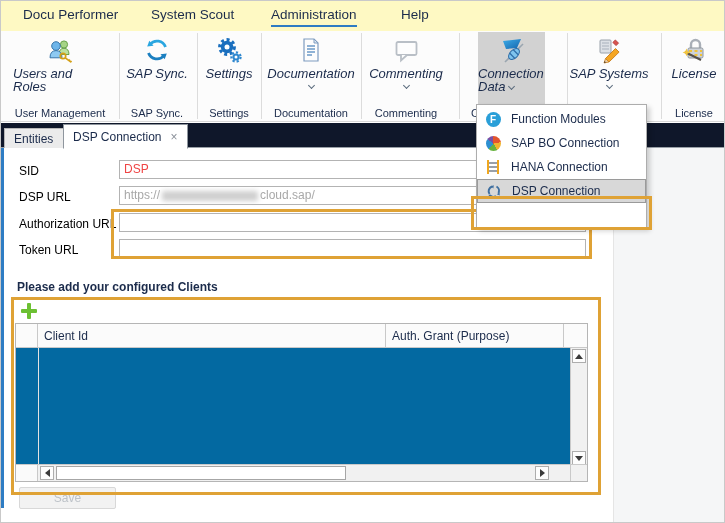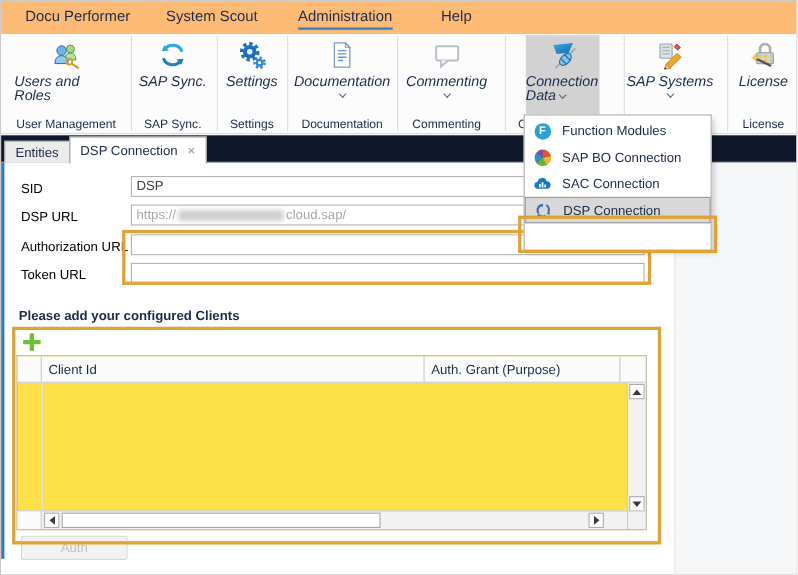--- a/index.html
+++ b/index.html
@@ -3,21 +3,21 @@
 <meta charset="utf-8">
 <style>
   * { margin:0; padding:0; box-sizing:border-box; }
   html,body { background:#ffffff; }
   .window {
     position:relative; width:725px; height:523px; overflow:hidden;
     font-family:"Liberation Sans", sans-serif; color:#1b2b4b;
     background:#ffffff; border:1px solid #c9c9c9;
   }
   
-  .menubar { position:absolute; left:0; top:0; width:100%; height:30px; background:#fdba74; }
+  .menubar { position:absolute; left:0; top:0; width:100%; height:30px; background:#fef9c3; }
   .menu-item { position:absolute; top:6px; font-size:13.5px; color:#1b2b4b; cursor:default; padding-bottom:3px; }
   .menu-item.m0 { left:22px; }
   .menu-item.m1 { left:150px; }
   .menu-item.m2 { left:270px; border-bottom:2px solid #2e7cc3; }
   .menu-item.m3 { left:400px; }
   
   .ribbon { position:absolute; left:0; top:30px; width:100%; height:91px; background:#fcfcfc; border-bottom:1px solid #d8d8d8; }
   .rsep { position:absolute; top:2px; height:86px; width:1px; background:#dcdcdc; }
   .s0{left:118px}.s1{left:196px}.s2{left:260px}.s3{left:360px}.s4{left:458px}.s5{left:566px}.s6{left:660px}
   .rbtn { position:absolute; top:1px; height:72px; display:flex; flex-direction:column; align-items:center; cursor:default; }
@@ -36,34 +36,34 @@
   .tab { position:absolute; display:flex; align-items:center; gap:9px; font-size:12px; padding:0 9px; cursor:default; }
   .tab .close { color:#8a9099; font-size:12px; }
   .tab-inactive { left:3px; top:5px; height:20px; background:#ebebeb; border:1px solid #b7b7b7; border-bottom:none; }
   .tab-active { left:62px; top:1px; height:25px; background:#ffffff; border:1px solid #8f969e; border-bottom:1px solid #ffffff; z-index:5; }
   
   .content { position:absolute; left:0; top:147px; width:100%; height:376px; background:#ffffff; }
   .left-accent { position:absolute; left:0; top:147px; width:3px; height:360px; background:#2e7cc3; }
   .right-void { position:absolute; left:612px; top:147px; width:113px; height:376px; background:#f5f6f7; border-left:1px solid #e5e5e5; }
   .flabel { position:absolute; left:18px; font-size:12px; color:#000000; }
   .finput { position:absolute; left:118px; width:467px; height:19px; background:#fff; border:1px solid #b3b3b3;
-            font-size:12px; line-height:17px; padding-left:4px; color:#404040; display:flex; align-items:center; }
+            font-size:12px; line-height:17px; padding-left:4px; color:#ef4444; display:flex; align-items:center; }
   .l-sid{top:163px}.i-sid{top:159px}
   .l-url{top:189px}.i-url{top:185px; color:#a8a8a8;}
   .l-auth{top:216px}.i-auth{top:212px}
   .l-token{top:242px}.i-token{top:238px}
   .redact { display:inline-block; width:96px; height:10px; margin:0 2px; background:#cfcfcf; border-radius:2px; filter:blur(2.5px); }
   .clients-heading { position:absolute; left:16px; top:279px; font-size:12px; font-weight:600; color:#1b2b4b; }
   
   .add-btn { position:absolute; left:20px; top:302px; width:16px; height:16px; cursor:pointer; }
   .add-btn::before, .add-btn::after { content:""; position:absolute; background:#6cc033; border-radius:1px; }
   .add-btn::before { left:6px; top:0; width:4px; height:16px; }
   .add-btn::after { left:0; top:6px; width:16px; height:4px; }
   
-  .grid { position:absolute; left:14px; top:322px; width:573px; height:159px; background:#fde047; border:1px solid #b5b5b5; }
+  .grid { position:absolute; left:14px; top:322px; width:573px; height:159px; background:#0369a1; border:1px solid #b5b5b5; }
   .ghead { position:absolute; left:0; top:0; right:0; height:24px; display:flex; background:#fbfbfb; border-bottom:1px solid #c9c9c9; }
   .gcell { border-right:1px solid #c9c9c9; font-size:12px; color:#1b2b4b; display:flex; align-items:center; padding-left:6px; }
   .gc0 { width:22px; padding-left:0; }
   .gc1 { width:348px; }
   .gc2 { width:178px; }
   .gc3 { flex:1; border-right:none; }
   .gbody-line { position:absolute; left:22px; top:24px; width:1px; height:118px; background:#e3e3e3; }
   .vscroll { position:absolute; right:0; top:24px; width:17px; height:118px; background:#f1f1f1; border-left:1px solid #c9c9c9; }
   .hscroll { position:absolute; left:0; bottom:0; right:17px; height:17px; background:#f1f1f1; border-top:1px solid #c9c9c9; }
   .corner { position:absolute; right:0; bottom:0; width:17px; height:17px; background:#f1f1f1; border-top:1px solid #c9c9c9; border-left:1px solid #c9c9c9; }
@@ -300,48 +300,43 @@
           <span class="tri-left"></span>
         </div>
       <div class="hs-thumb"></div>
       <div class="sbtn hs-right">
           <span class="tri-right"></span>
         </div>
     </div>
     <div class="corner"></div>
   </div>
 
-  <div class="save-btn">Auth</div>
+  <div class="save-btn">Save</div>
 
   <div class="annot annot-cred"></div>
   <div class="annot annot-clients"></div>
 
   <div class="dropdown">
     <div class="dd-item">
       <span class="dd-ico">
           <span class="ico-fm">F</span>
         </span>
       <span>Function Modules</span>
     </div>
     <div class="dd-item">
       <span class="dd-ico">
           <span class="ico-bo"></span>
         </span>
       <span>SAP BO Connection</span>
     </div>
     <div class="dd-item">
       <span class="dd-ico">
-        <svg width="16" height="16" viewBox="0 0 16 16">
-          <path d="M4 12.5 a3 3 0 0 1 -0.3 -6 a4.2 4.2 0 0 1 8.2 -0.8 a3.2 3.2 0 0 1 0.4 6.8 z" fill="#1878be"></path>
-          <rect x="5" y="8.2" width="1.6" height="3.2" fill="#fff"></rect>
-          <rect x="7.4" y="6.8" width="1.6" height="4.6" fill="#fff"></rect>
-          <rect x="9.8" y="8.8" width="1.6" height="2.6" fill="#fff"></rect>
-        </svg>
-      </span>
-      <span>SAC Connection</span>
+          <span class="ico-hana"></span>
+        </span>
+      <span>HANA Connection</span>
     </div>
     <div class="dd-item selected">
       <span class="dd-ico">
         <svg width="16" height="16" viewBox="0 0 16 16">
           <path d="M3.5 11 A5 5 0 0 1 6 3.5" fill="none" stroke="#3f6fa0" stroke-width="2"></path>
           <polygon points="7.8,2.2 4.8,3.2 7.4,5.4" fill="#3f6fa0"></polygon>
           <path d="M10.5 3.5 A5 5 0 0 1 12.5 10" fill="none" stroke="#3f6fa0" stroke-width="2"></path>
           <polygon points="13.8,12.4 13.4,9.2 10.8,11.2" fill="#3f6fa0"></polygon>
           <path d="M10 13.2 A5 5 0 0 1 3.8 12.2" fill="none" stroke="#3f6fa0" stroke-width="2"></path>
           <polygon points="2,13.8 5.2,14 3.6,11.2" fill="#3f6fa0"></polygon>

